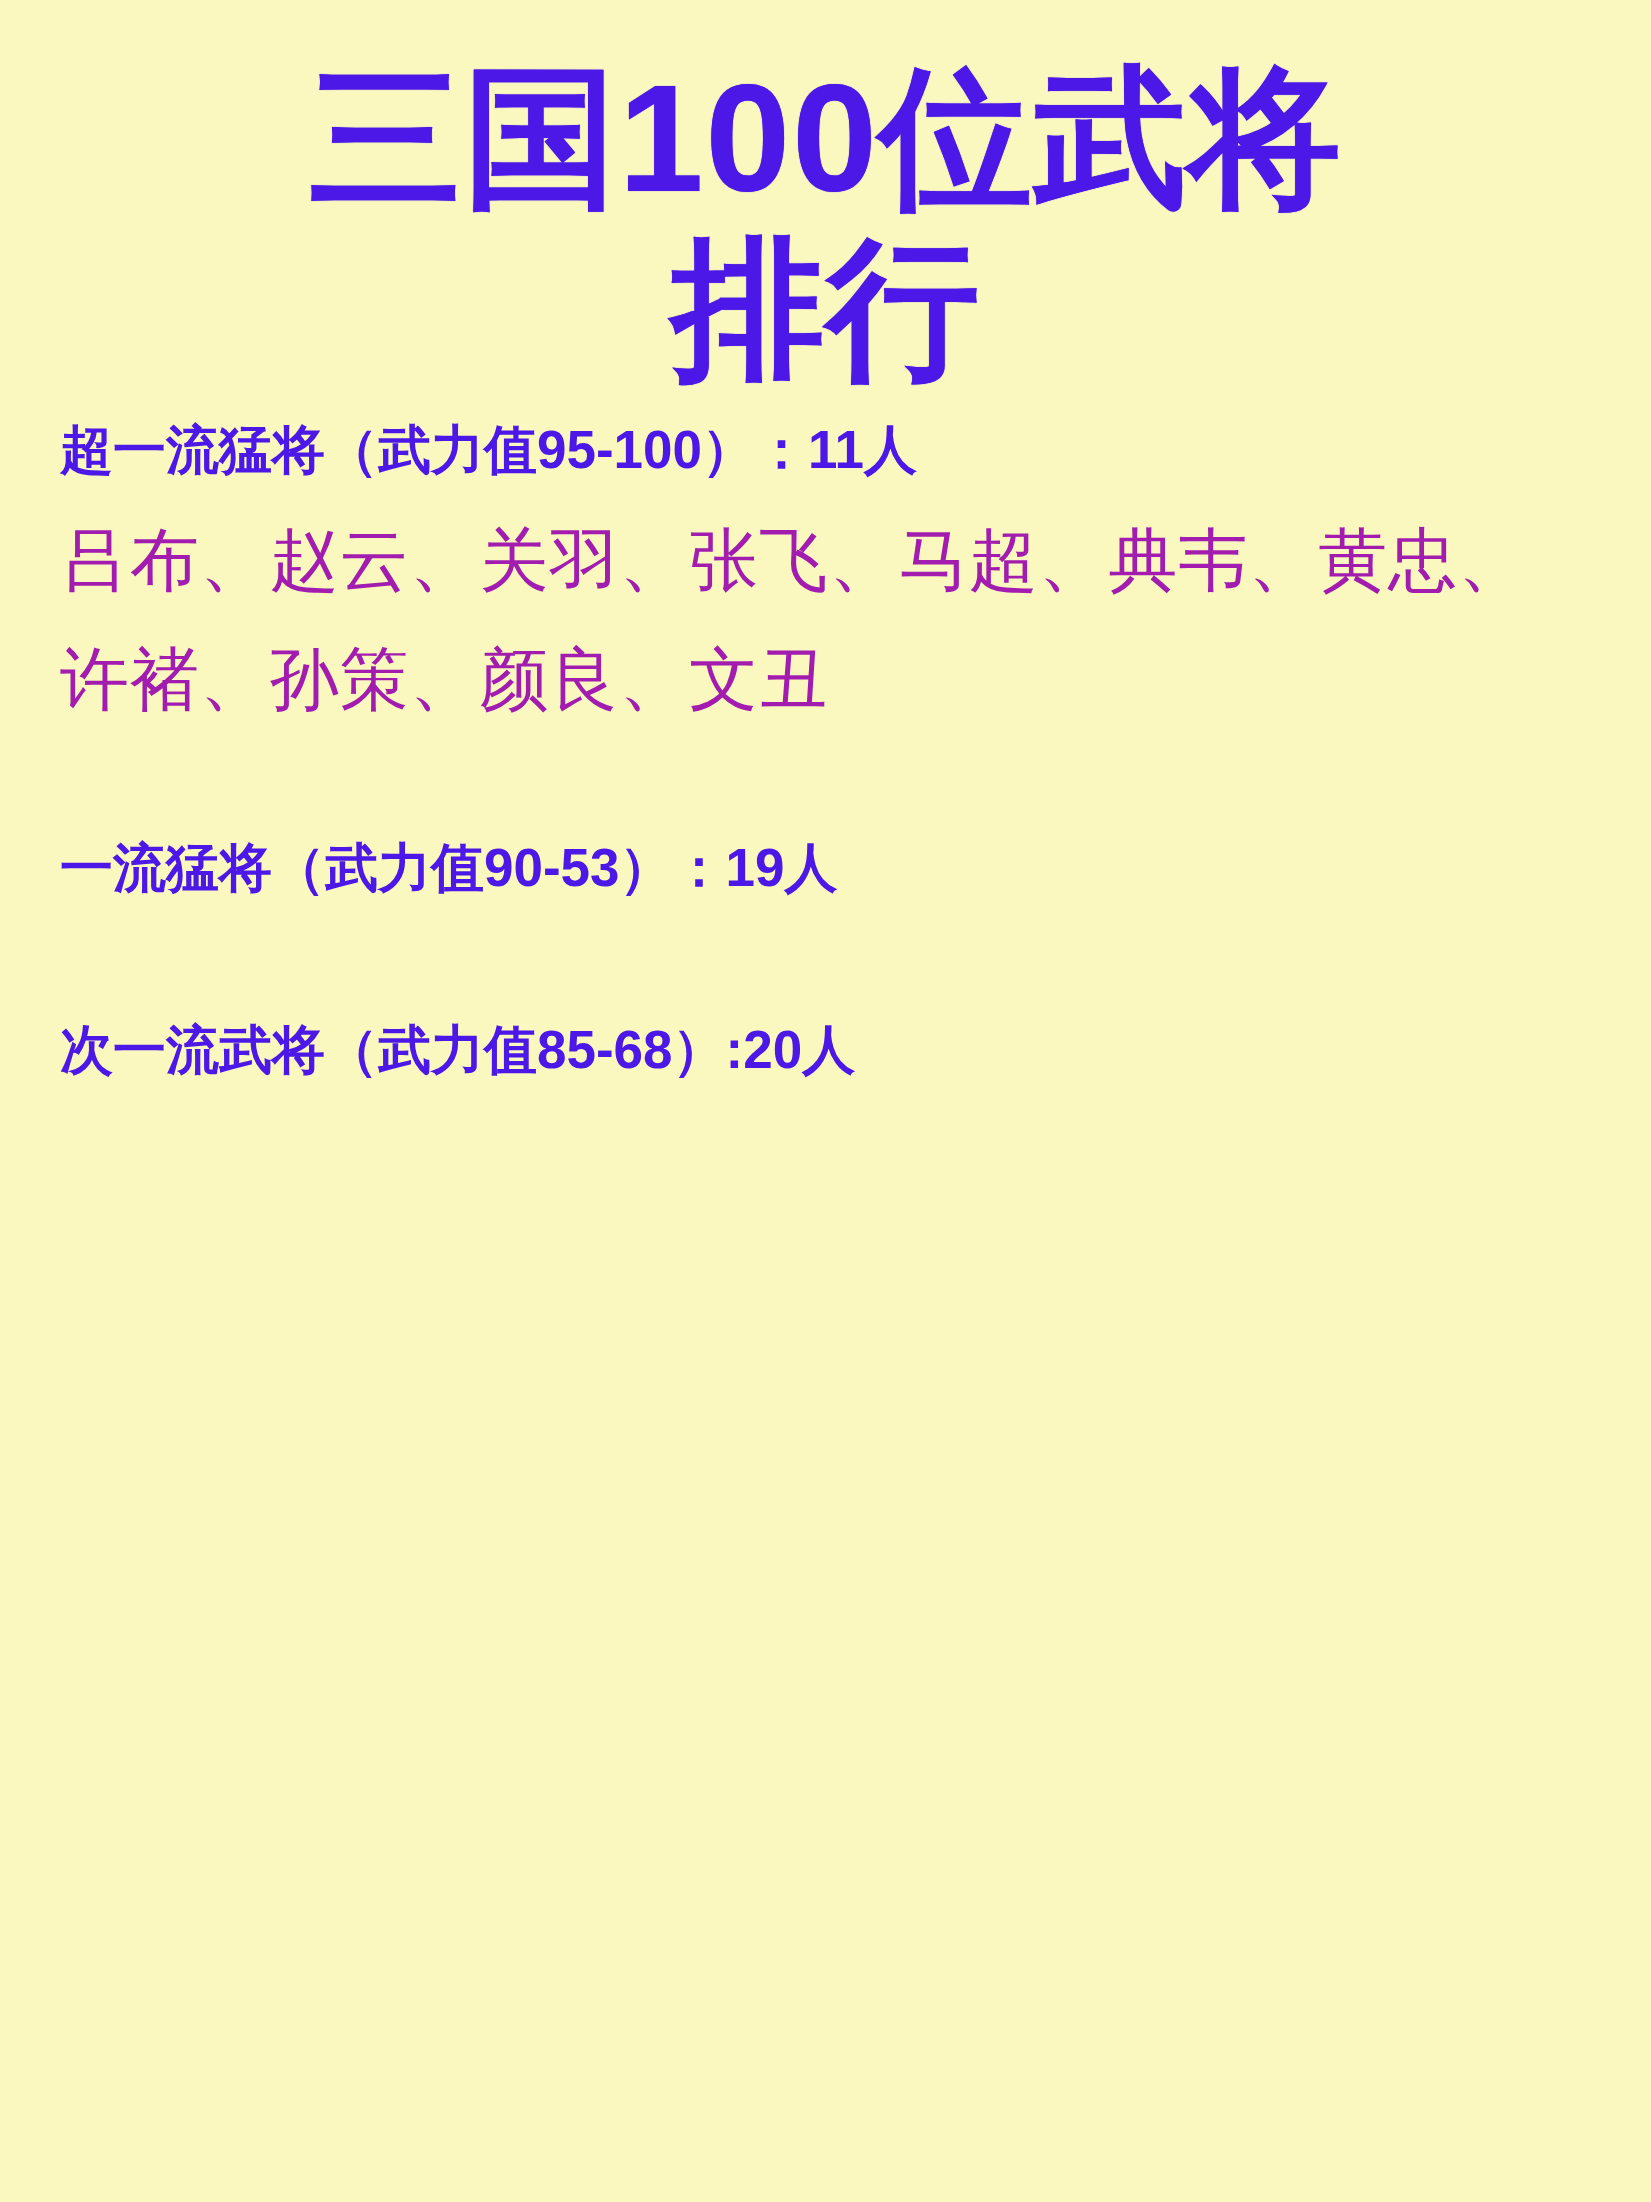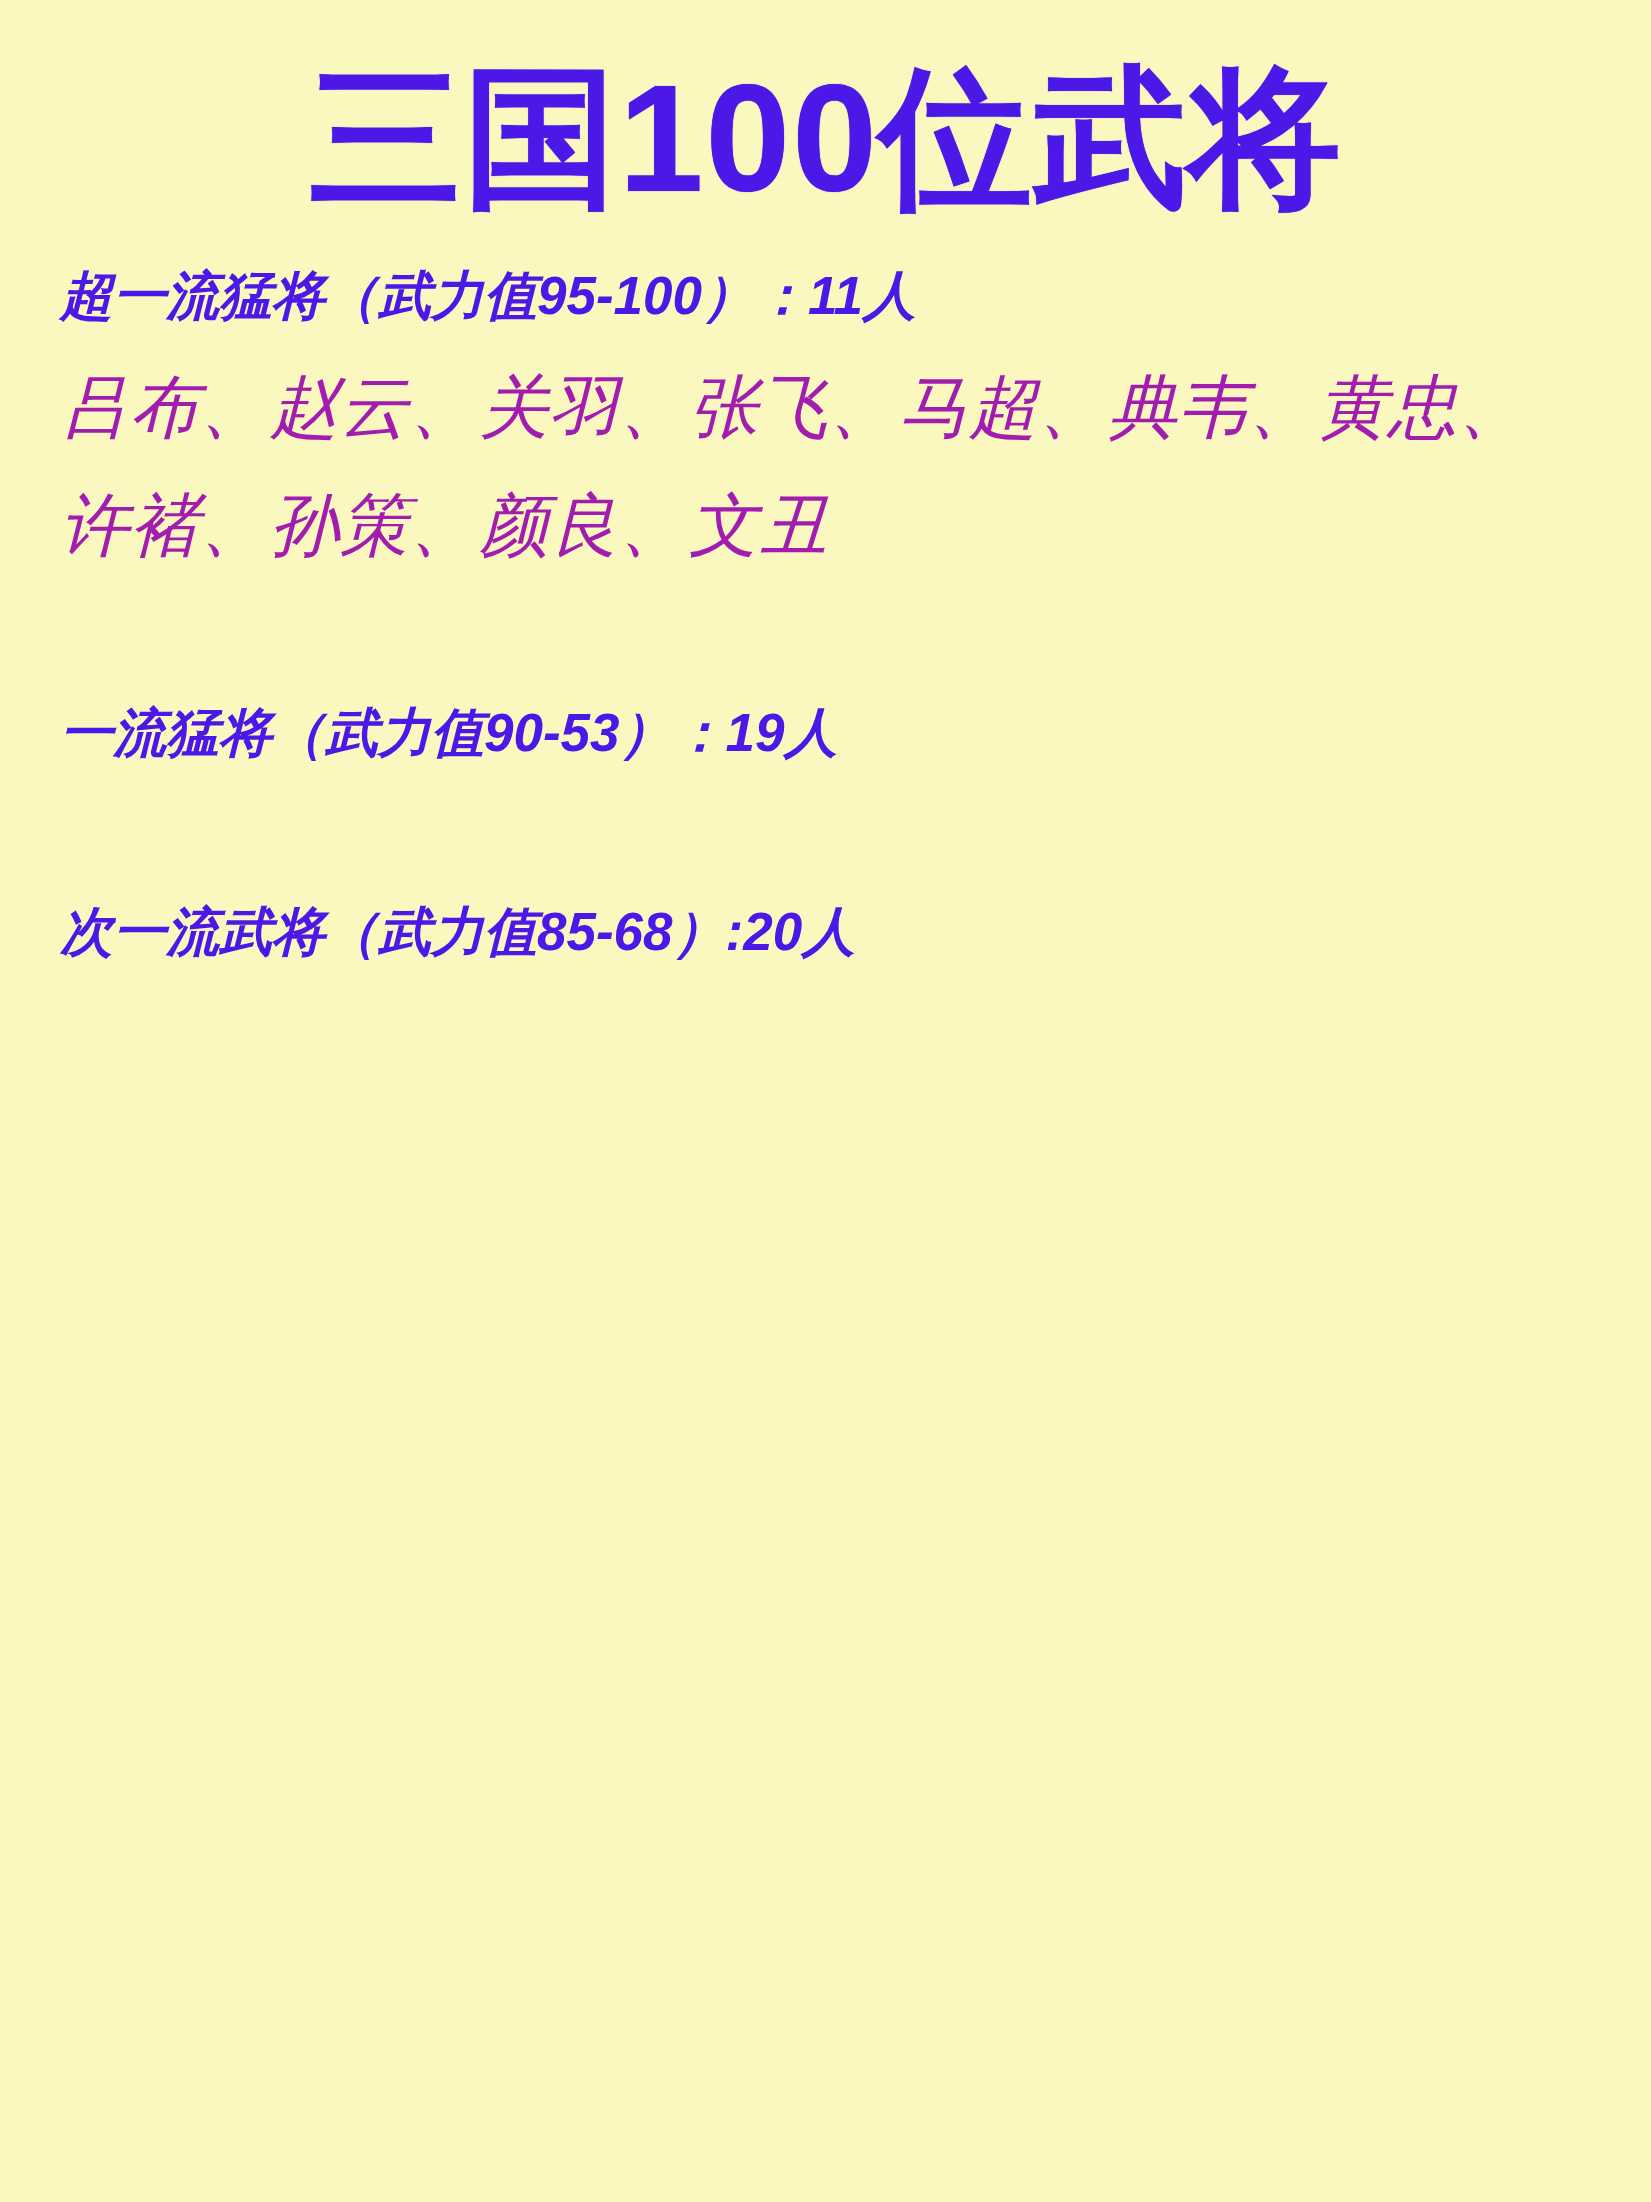--- a/index.html
+++ b/index.html
@@ -28,22 +28,21 @@
     font-size: 153px;
     line-height: 1.12;
     letter-spacing: 1.7px;
     margin: 0 0 8.6px 0;
     text-shadow: 0 0 0.9px #4b18e8;
   }
   .title .line {
     display: block;
   }
   .section {
-    margin-top: 40px;
-    font-style: italic;
+    margin-top: 22px;
   }
   .sec-head {
     color: #4b18e8;
     font-weight: 800;
     font-size: 53px;
     line-height: 1.25;
     margin: 0 0 19px 0;
     letter-spacing: 0px;
   }
   .sec-body {
@@ -59,20 +58,21 @@
     height: 74px;
   }
 </style>
 </head>
 <body>
 
 <div class="page">
 
   <h1 class="title">
     <span class="line">三国100位武将</span>
+    <span class="line">排行</span>
   </h1>
 
   <div class="section">
     <p class="sec-head">超一流猛将（武力值95-100）：11人</p>
     <p class="sec-body">吕布、赵云、关羽、张飞、马超、典韦、黄忠、许褚、孙策、颜良、文丑</p>
   </div>
 
   <div class="gap"></div>
 
   <div class="section">

